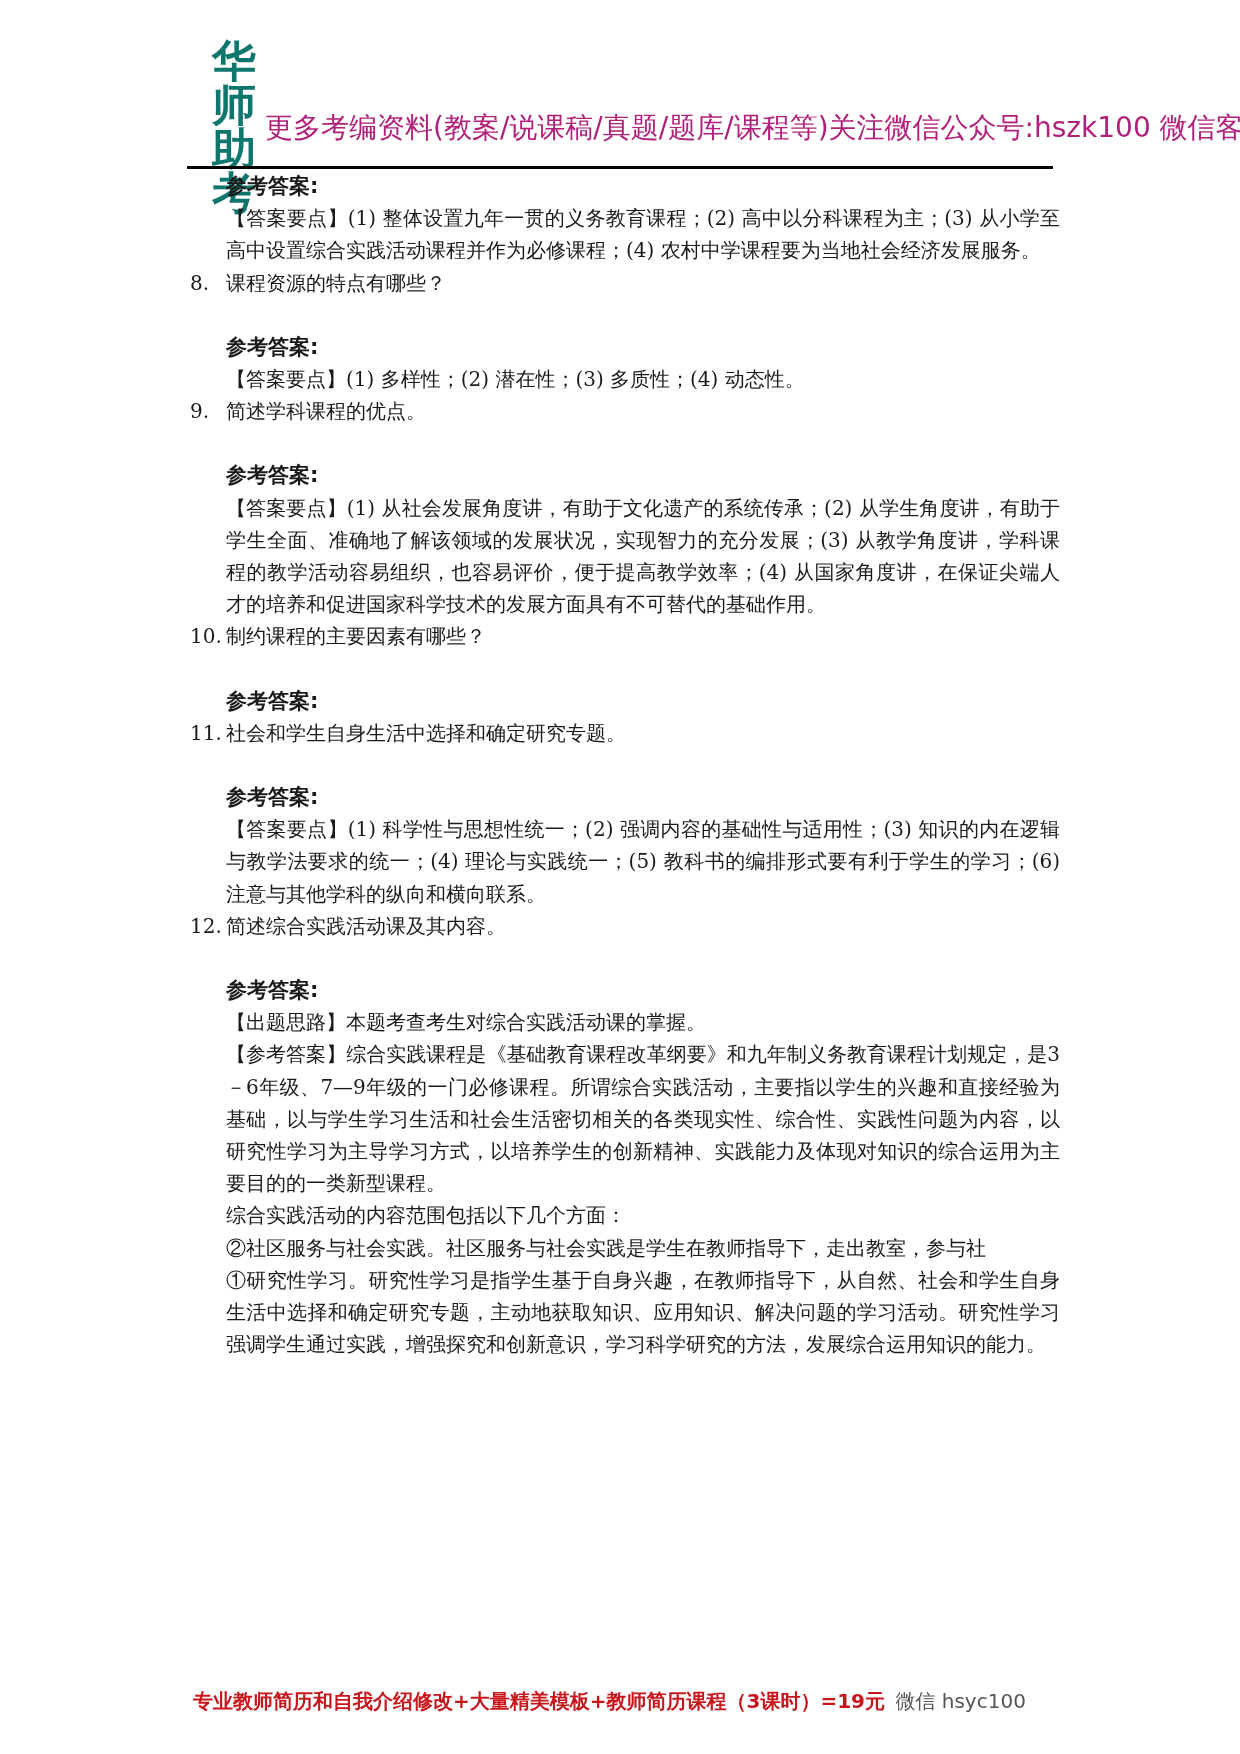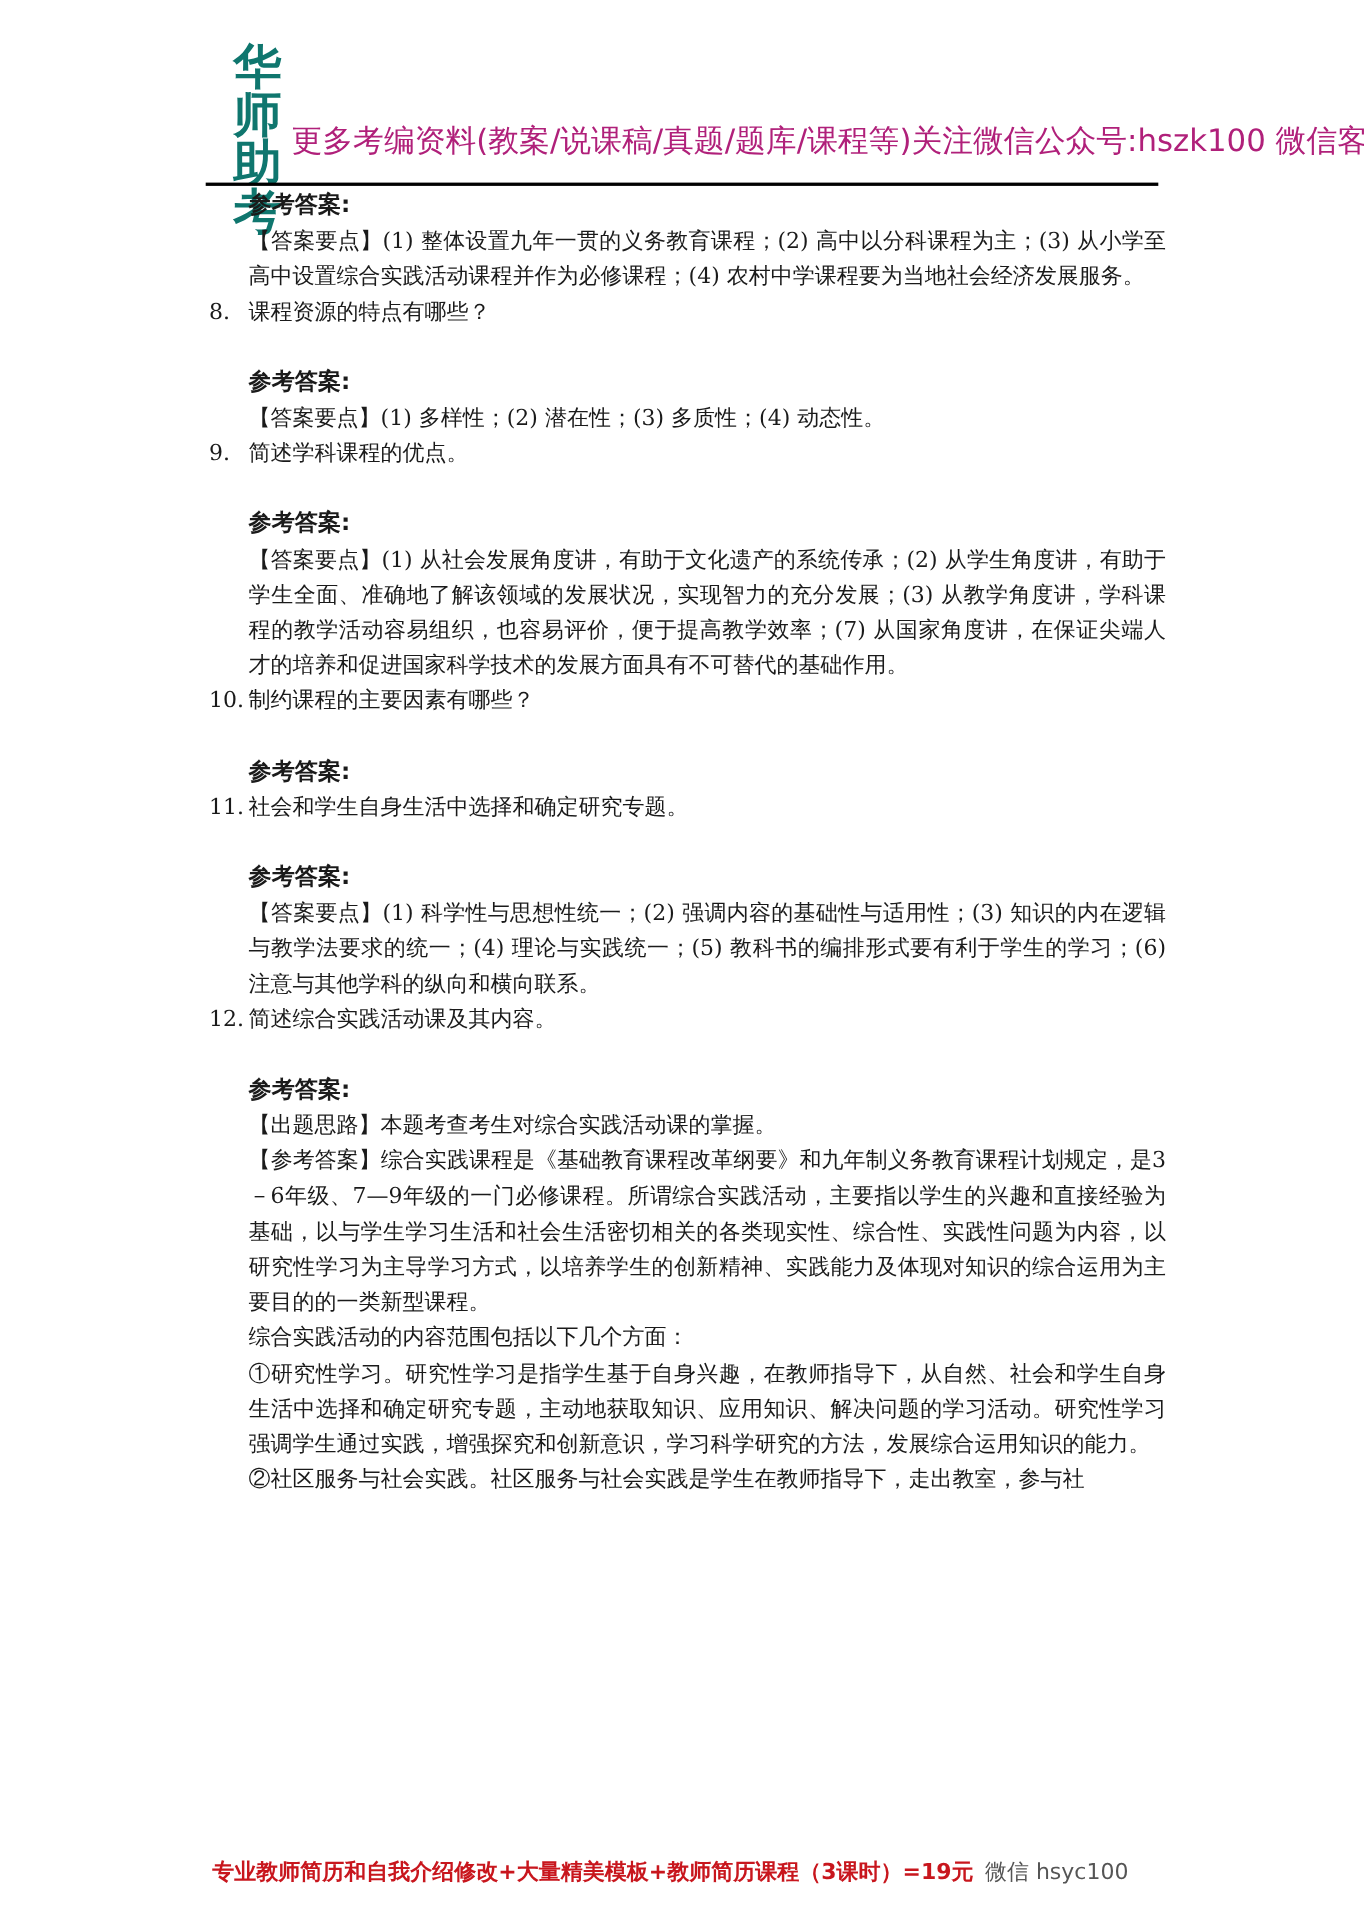--- a/index.html
+++ b/index.html
@@ -46,21 +46,21 @@
   <div class="gap"></div>
   <div class="ans-label">参考答案:</div>
   <div class="para">【答案要点】(1) 多样性；(2) 潜在性；(3) 多质性；(4) 动态性。</div>
 
   <div class="q">
     <span class="num">9.</span>
     <span>简述学科课程的优点。</span>
   </div>
   <div class="gap"></div>
   <div class="ans-label">参考答案:</div>
-  <div class="para">【答案要点】(1) 从社会发展角度讲，有助于文化遗产的系统传承；(2) 从学生角度讲，有助于学生全面、准确地了解该领域的发展状况，实现智力的充分发展；(3) 从教学角度讲，学科课程的教学活动容易组织，也容易评价，便于提高教学效率；(7) 从国家角度讲，在保证尖端人才的培养和促进国家科学技术的发展方面具有不可替代的基础作用。</div>
+  <div class="para">【答案要点】(1) 从社会发展角度讲，有助于文化遗产的系统传承；(2) 从学生角度讲，有助于学生全面、准确地了解该领域的发展状况，实现智力的充分发展；(3) 从教学角度讲，学科课程的教学活动容易组织，也容易评价，便于提高教学效率；(4) 从国家角度讲，在保证尖端人才的培养和促进国家科学技术的发展方面具有不可替代的基础作用。</div>
 
   <div class="q">
     <span class="num">10.</span>
     <span>制约课程的主要因素有哪些？</span>
   </div>
   <div class="gap"></div>
   <div class="ans-label">参考答案:</div>
 
   <div class="q">
     <span class="num">11.</span>
@@ -72,20 +72,20 @@
 
   <div class="q">
     <span class="num">12.</span>
     <span>简述综合实践活动课及其内容。</span>
   </div>
   <div class="gap"></div>
   <div class="ans-label">参考答案:</div>
   <div class="para">【出题思路】本题考查考生对综合实践活动课的掌握。</div>
   <div class="para">【参考答案】综合实践课程是《基础教育课程改革纲要》和九年制义务教育课程计划规定，是3－6年级、7—9年级的一门必修课程。所谓综合实践活动，主要指以学生的兴趣和直接经验为基础，以与学生学习生活和社会生活密切相关的各类现实性、综合性、实践性问题为内容，以研究性学习为主导学习方式，以培养学生的创新精神、实践能力及体现对知识的综合运用为主要目的的一类新型课程。</div>
   <div class="para">综合实践活动的内容范围包括以下几个方面：</div>
+  <div class="para">②社区服务与社会实践。社区服务与社会实践是学生在教师指导下，走出教室，参与社</div>
   <div class="para">①研究性学习。研究性学习是指学生基于自身兴趣，在教师指导下，从自然、社会和学生自身生活中选择和确定研究专题，主动地获取知识、应用知识、解决问题的学习活动。研究性学习强调学生通过实践，增强探究和创新意识，学习科学研究的方法，发展综合运用知识的能力。</div>
-  <div class="para">②社区服务与社会实践。社区服务与社会实践是学生在教师指导下，走出教室，参与社</div>
 </div>
 
 <div class="footer">
   <span class="promo">专业教师简历和自我介绍修改+大量精美模板+教师简历课程（3课时）=19元</span>
   <span class="contact">微信 hsyc100</span>
 </div>
 
 </body></html>

